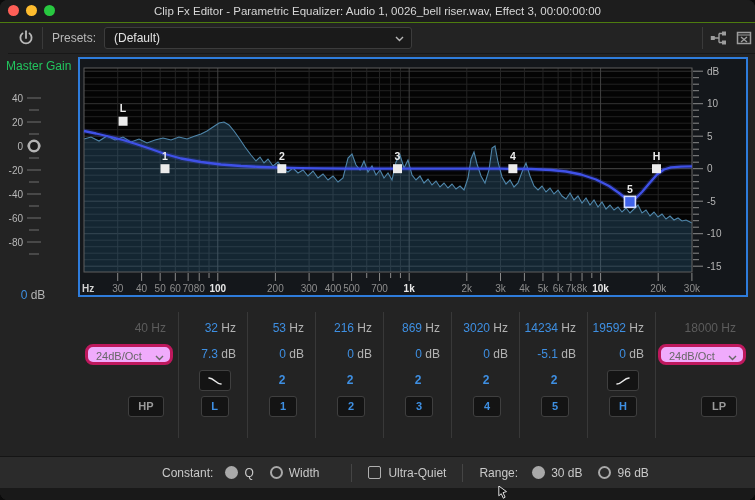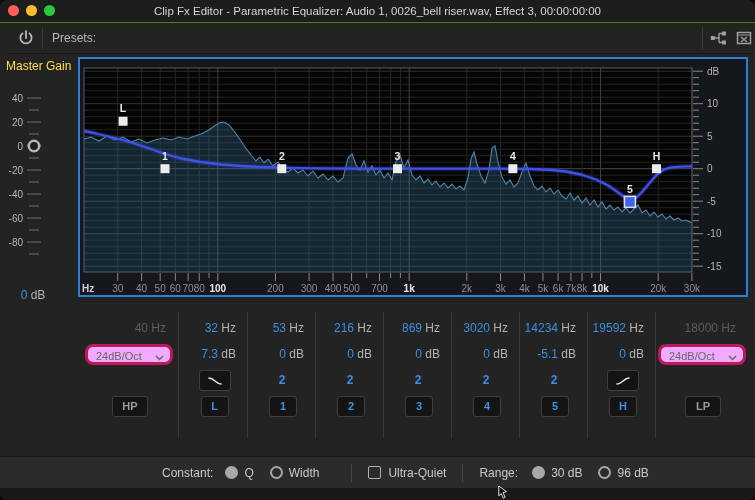--- a/index.html
+++ b/index.html
@@ -12,36 +12,36 @@
   
   .toolbar{position:absolute;left:8px;top:23px;width:100%;height:30px;background:#232323;border-bottom:1px solid #171717;}
   .power-btn{position:absolute;left:9px;top:6px;width:18px;height:18px;}
   .tb-sep{position:absolute;top:4px;width:1px;height:22px;background:#3a3a3a;}
   .presets-label{position:absolute;left:44px;top:8px;font-size:12px;color:#b9b9b9;}
   .preset-select{position:absolute;left:96px;top:4px;width:308px;height:22px;background:#1a1a1a;border:1px solid #3c3c3c;border-radius:3px;box-sizing:border-box;}
   .preset-select .txt{position:absolute;left:9px;top:3px;font-size:12px;color:#e2e2e2;}
   .preset-select .chev{position:absolute;right:7px;top:8px;}
   .tb-icon{position:absolute;top:7px;}
   
-  .mg-label{position:absolute;left:6px;top:59px;font-size:12px;color:#fde047;}
+  .mg-label{position:absolute;left:6px;top:59px;font-size:12px;color:#22c55e;}
   #mg-svg{position:absolute;left:2px;top:86px;}
   .mg-value{position:absolute;left:2px;top:288px;width:62px;text-align:center;font-size:12px;}
   .blue{color:#3e8fe2;}
   .unit{color:#b3b3b3;}
   .dim{color:#5c5c5c;}
   
   .graph-panel{position:absolute;left:78px;top:57px;width:670px;height:240px;border:2px solid #2e7cdb;background:#14171b;box-sizing:border-box;}
   
   .bands{position:absolute;left:0;top:310px;width:755px;height:140px;}
   .col{position:absolute;top:2px;height:126px;}
   .col.sep{border-left:1px solid #383838;}
   .cell{position:absolute;left:0;right:0;font-size:12px;text-align:right;padding-right:12px;white-space:nowrap;}
   .cell.center{text-align:center;padding-right:0;}
   .band-btn{position:absolute;top:84px;height:19px;line-height:19px;background:#141414;border:1px solid #3f3f3f;border-radius:3px;font-size:11px;font-weight:bold;text-align:center;color:#3e8fe2;}
-  .band-btn.grey{color:#9a9a9a;}
+  .band-btn.grey{color:#9a9a9a;margin-left:16px;}
   .shape-btn{position:absolute;top:58px;width:30px;height:19px;background:#141414;border:1px solid #3f3f3f;border-radius:3px;display:flex;align-items:center;justify-content:center;}
   .slope-dd{position:absolute;top:32px;height:21px;background:#f0abfc;border:3px solid #be185d;border-radius:8px;box-sizing:border-box;}
   .slope-dd .txt{position:absolute;left:8px;top:3px;font-size:11px;color:#676767;}
   .slope-dd .chev{position:absolute;right:6px;top:8px;}
   
   .options{position:absolute;left:0;top:456px;width:755px;height:31px;background:#2b2b2b;border-top:1px solid #151515;border-bottom:1px solid #151515;box-sizing:content-box;display:flex;align-items:center;font-size:12px;color:#c9c9c9;}
   .options .group{display:flex;align-items:center;}
   .opt-sep{width:1px;height:18px;background:#454545;margin:0 16px;}
   .radio{width:13px;height:13px;border-radius:50%;box-sizing:border-box;margin-right:6px;}
   .radio.on{background:#a9a9a9;}
@@ -65,20 +65,26 @@
     <div class="title">Clip Fx Editor - Parametric Equalizer: Audio 1, 0026_bell riser.wav, Effect 3, 00:00:00:00</div>
   </div>
 
   <div class="toolbar">
     <svg class="power-btn" width="18" height="18" viewBox="0 0 18 18">
       <path d="M9 2.2 V 9" stroke="#b8b8b8" stroke-width="1.8" fill="none" stroke-linecap="round"></path>
       <path d="M5.5 4.4 A 5.6 5.6 0 1 0 12.5 4.4" stroke="#b8b8b8" stroke-width="1.8" fill="none" stroke-linecap="round"></path>
     </svg>
     <div class="tb-sep" style="left:34px;"></div>
     <div class="presets-label">Presets:</div>
+    <div class="preset-select">
+      <span class="txt">(Default)</span>
+      <svg class="chev" width="9" height="6" viewBox="0 0 9 6">
+        <polyline points="1,1 4.5,4.5 8,1" stroke="#b8b8b8" stroke-width="1.4" fill="none"></polyline>
+      </svg>
+    </div>
     <div class="tb-sep" style="left:694px;"></div>
     <svg class="tb-icon" style="left:702px;" width="18" height="16" viewBox="0 0 18 16">
       <path d="M3 8 H 9 M9 3.5 V 12.5 M9 3.5 H 12 M9 12.5 H 12" stroke="#9d9d9d" stroke-width="1.4" fill="none"></path>
       <rect x="0.8" y="6" width="4" height="4" fill="#9d9d9d"></rect>
       <rect x="12" y="1.5" width="4" height="4" fill="#9d9d9d"></rect>
       <rect x="12" y="10.5" width="4" height="4" fill="#9d9d9d"></rect>
     </svg>
     <svg class="tb-icon" style="left:728px;" width="16" height="16" viewBox="0 0 16 16">
       <rect x="1.5" y="2.5" width="13" height="11" fill="none" stroke="#9d9d9d" stroke-width="1.5"></rect>
       <path d="M1.5 5 H 14.5" stroke="#9d9d9d" stroke-width="1.2"></path>

